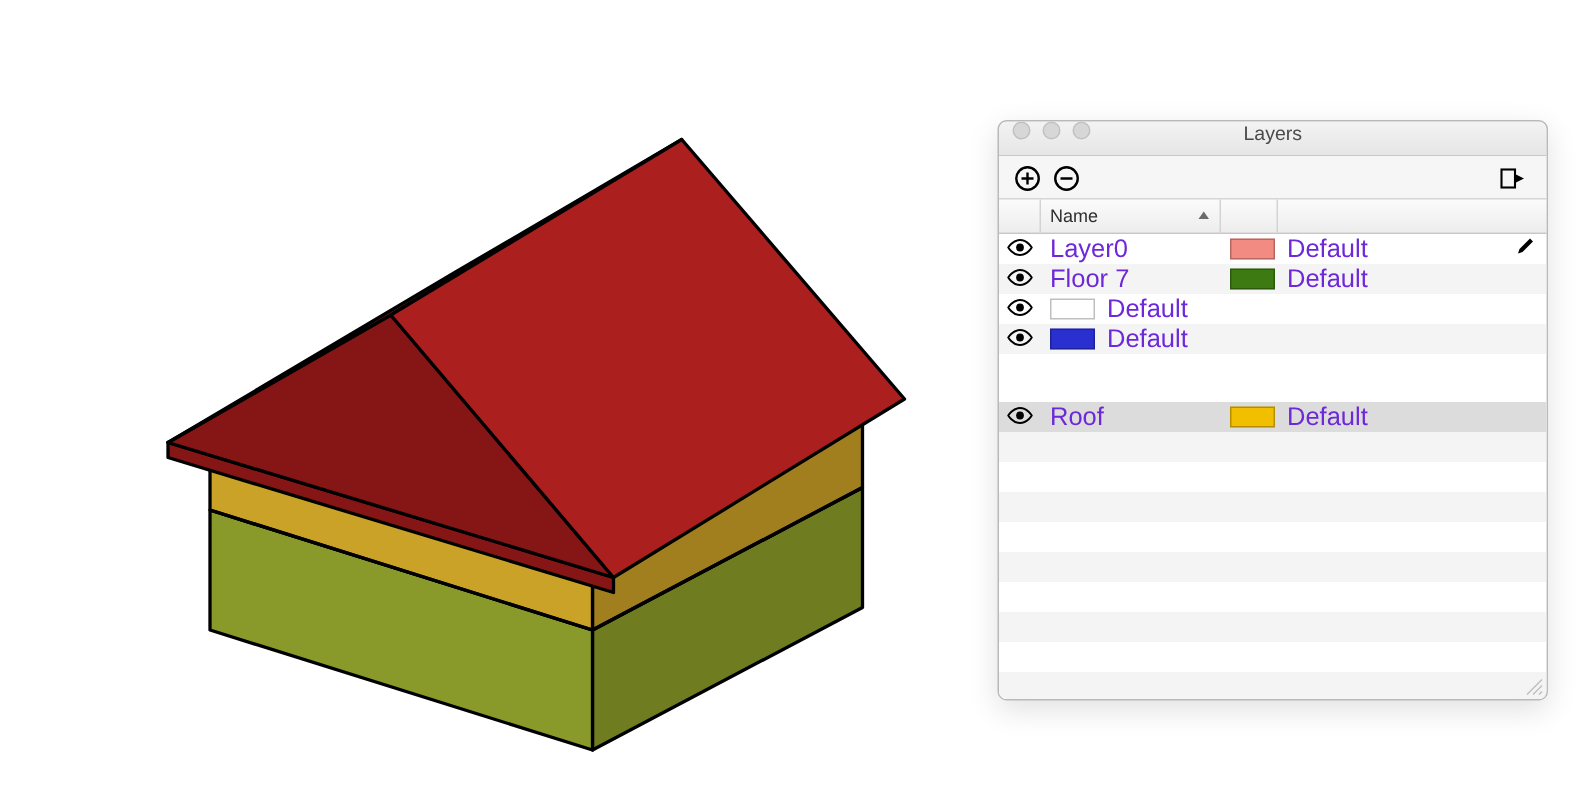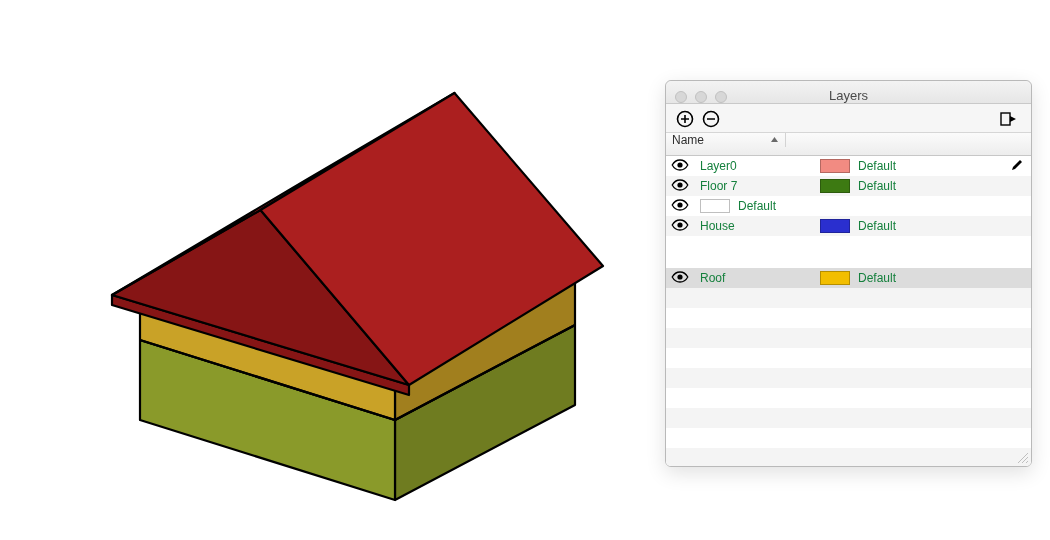--- a/index.html
+++ b/index.html
@@ -38,21 +38,21 @@
     overflow: hidden;
   }
 
   .titlebar {
     height: 22px;
     background: linear-gradient(#f3f3f3, #e6e6e6);
     border-bottom: 1px solid #c9c9c9;
     border-top-left-radius: 6px;
     border-top-right-radius: 6px;
     display: flex;
-    align-items: flex-end;
+    align-items: flex-start;
     position: relative;
   }
   .traffic {
     display: flex; gap: 8px;
     padding-left: 9px;
   }
   .traffic .dot {
     width: 12px; height: 12px; border-radius: 50%;
     background: #d7d7d7;
     border: 1px solid #c1c1c1;
@@ -85,21 +85,20 @@
 
   .header-row {
     display: flex;
     height: 22px;
     background: linear-gradient(#fbfbfb, #ededed);
     border-top: 1px solid #d6d6d6;
     border-bottom: 1px solid #c7c7c7;
     align-items: stretch;
     font-size: 12px;
     color: #2f2f2f;
-    flex-direction: column;
   }
   .header-row .hcell {
     display: flex;
     align-items: center;
     padding-left: 6px;
     border-right: 1px solid #d3d3d3;
     box-sizing: border-box;
   }
   .col-eye   { width: 28px; padding-left: 0; }
   .col-name  { width: 120px; position: relative; }
@@ -117,22 +116,22 @@
   .rows {
     flex: 1;
     overflow: hidden;
     background: #ffffff;
     position: relative;
   }
   .row {
     display: flex;
     align-items: flex-start;
     height: 20px;
-    font-size: 12px;
-    color: #15803d;
+    font-size: 17px;
+    color: #6d28d9;
   }
   .row.alt { background: #f4f4f4; }
   .row.sel { background: #dcdcdc; margin-top: 32px; }
   .row .cell {
     display: flex; align-items: center;
     padding-left: 6px;
     box-sizing: border-box;
     height: 100%;
   }
   .row .col-eye { justify-content: center; padding-left: 0; }
@@ -280,23 +279,20 @@
         </div>
         <div class="cell col-edit"></div>
       </div>
       <div class="row alt">
         <div class="cell col-eye">
           <span><svg width="18" height="12" viewBox="0 0 18 12">
               <path d="M9 1 C4 1 1.2 6 1.2 6 S4 11 9 11 16.8 6 16.8 6 14 1 9 1 Z" fill="none" stroke="#000" stroke-width="1.3"></path>
               <circle cx="9" cy="6" r="2.6" fill="#000"></circle>
             </svg></span>
         </div>
-        <div class="cell col-name">
-          <span>House</span>
-        </div>
         <div class="cell col-color">
           <span class="swatch" style="background:#2a2fcf"></span>
         </div>
         <div class="cell col-dash">
           <span>Default</span>
         </div>
         <div class="cell col-edit"></div>
       </div>
       <div class="row sel">
         <div class="cell col-eye">

